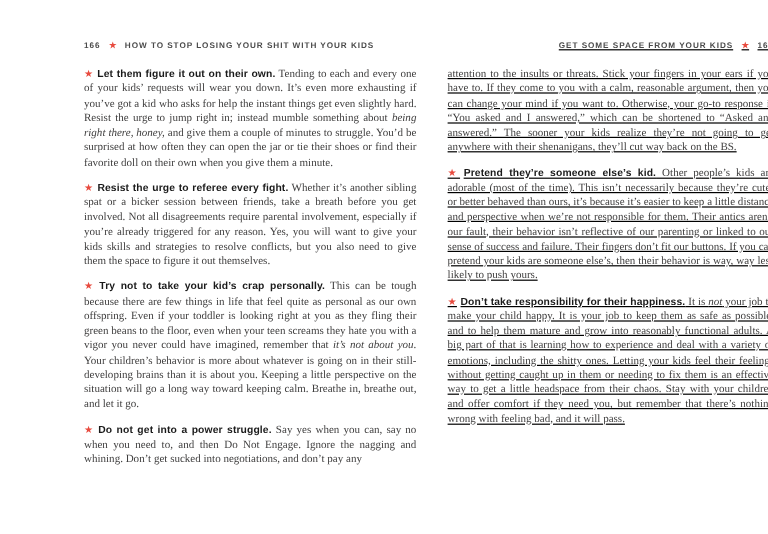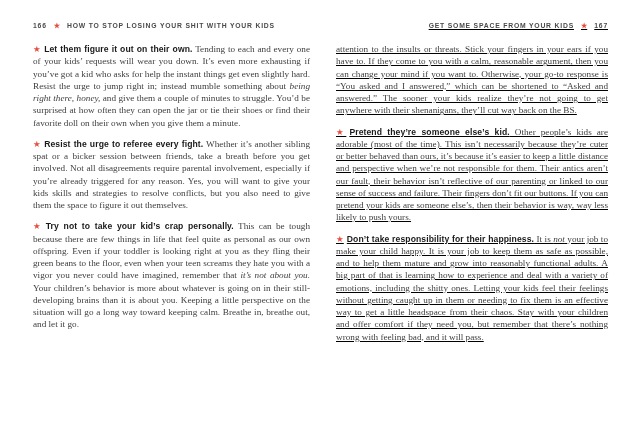--- a/index.html
+++ b/index.html
@@ -10,21 +10,21 @@
     --bg: #ffffff;
   }
   * { margin: 0; padding: 0; box-sizing: border-box; }
   html, body { width: 640px; height: 445px; background: var(--bg); overflow: hidden; }
   .spread {
     position: relative;
     width: 640px; height: 445px;
     background: var(--bg);
     font-family: "Liberation Serif", serif;
   }
-  .page { position: absolute; top: 22px; }
+  .page { position: absolute; top: 34px; margin-left: 37px; }
   .page-left  { left: 33px;  width: 277px; }
   .page-right { left: 336px; width: 272px; text-decoration: underline; }
   .running-header {
     display: flex; align-items: baseline; gap: 7px;
     font-family: "Liberation Sans", sans-serif;
     font-weight: 700; font-size: 6.8px; letter-spacing: 0.8px;
     color: var(--header); white-space: nowrap;
   }
   .page-right .running-header { justify-content: flex-end; }
   .header-star { color: var(--star); font-size: 7px; letter-spacing: 0; }
@@ -68,20 +68,23 @@
       </p>
 
       <p class="para">
         <span class="star-bullet">★</span><span class="lead">Resist the urge to referee every fight.</span><span class="seg"> Whether it’s another sibling spat or a bicker session between friends, take a breath before you get involved. Not all disagreements require parental involvement, especially if you’re already triggered for any reason. Yes, you will want to give your kids skills and strategies to resolve conflicts, but you also need to give them the space to figure it out themselves.</span>
       </p>
 
       <p class="para">
         <span class="star-bullet">★</span><span class="lead">Try not to take your kid’s crap personally.</span><span class="seg"> This can be tough because there are few things in life that feel quite as personal as our own offspring. Even if your toddler is looking right at you as they fling their green beans to the floor, even when your teen screams they hate you with a vigor you never could have imagined, remember that </span><span class="seg italic">it’s not about you.</span><span class="seg"> Your children’s behavior is more about whatever is going on in their still-developing brains than it is about you. Keeping a little perspective on the situation will go a long way toward keeping calm. Breathe in, breathe out, and let it go.</span>
       </p>
 
+      <p class="para">
+        <span class="star-bullet">★</span><span class="lead">Do not get into a power struggle.</span><span class="seg"> Say yes when you can, say no when you need to, and then Do Not Engage. Ignore the nagging and whining. Don’t get sucked into negotiations, and don’t pay any</span>
+      </p>
 
     </div>
   </div>
 
   <div class="page page-right">
     <div class="running-header">
       <span>GET SOME SPACE FROM YOUR KIDS</span>
       <span class="header-star">★</span>
       <span>167</span>
     </div>

